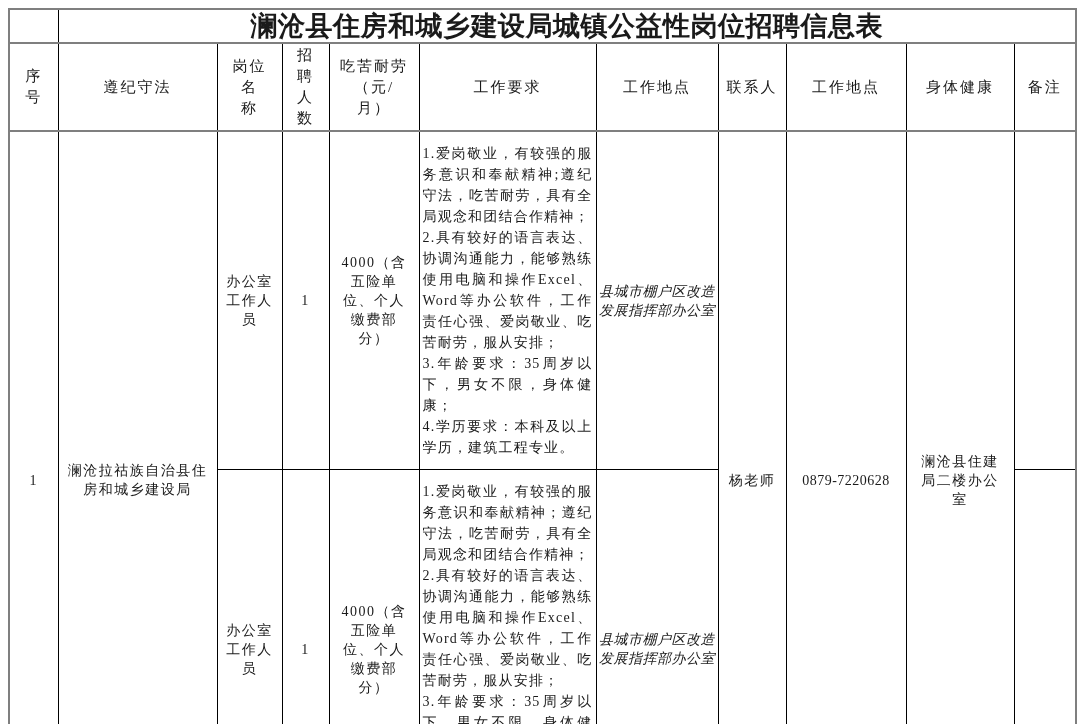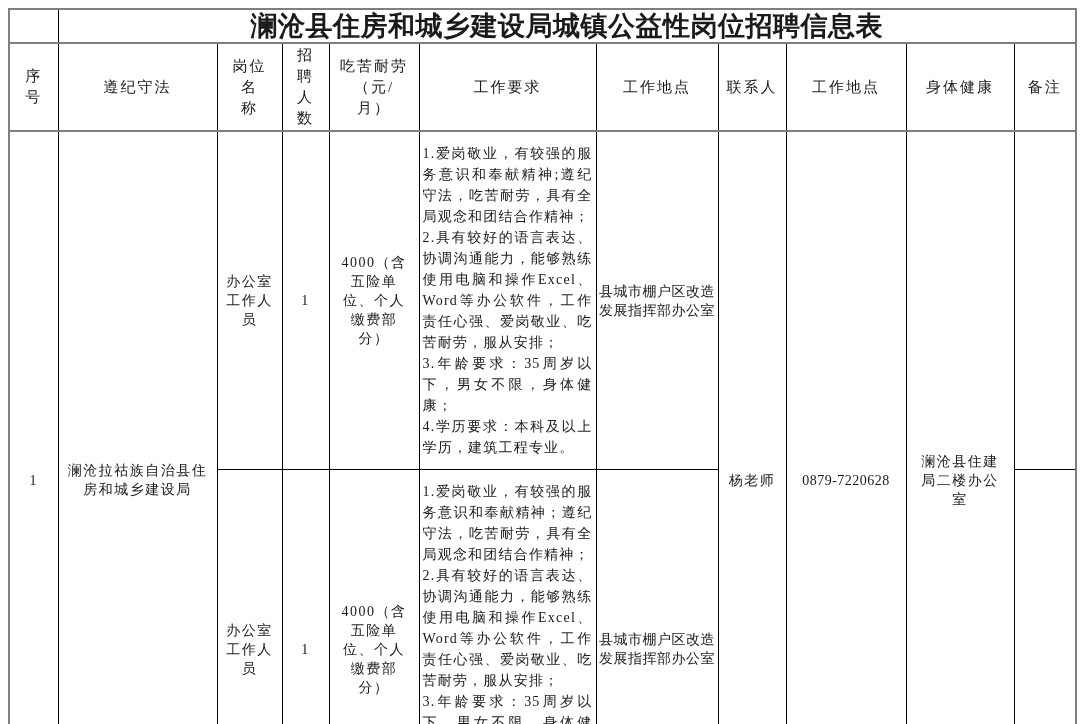--- a/index.html
+++ b/index.html
@@ -59,20 +59,21 @@
     text-align: justify;
     letter-spacing: 1.2px;
     line-height: 21px;
     padding: 11px 3px;
     vertical-align: middle;
     margin-left: 22px;
   }
   td.col-loc {
     letter-spacing: 0.5px;
     padding: 1px 0;
+    font-style: italic;
   }
   td.col-unit {
     padding: 1px 4px;
     margin-left: 40px;
   }
   td.col-phone {
     letter-spacing: 0.5px;
   }
 </style>
 </head>

